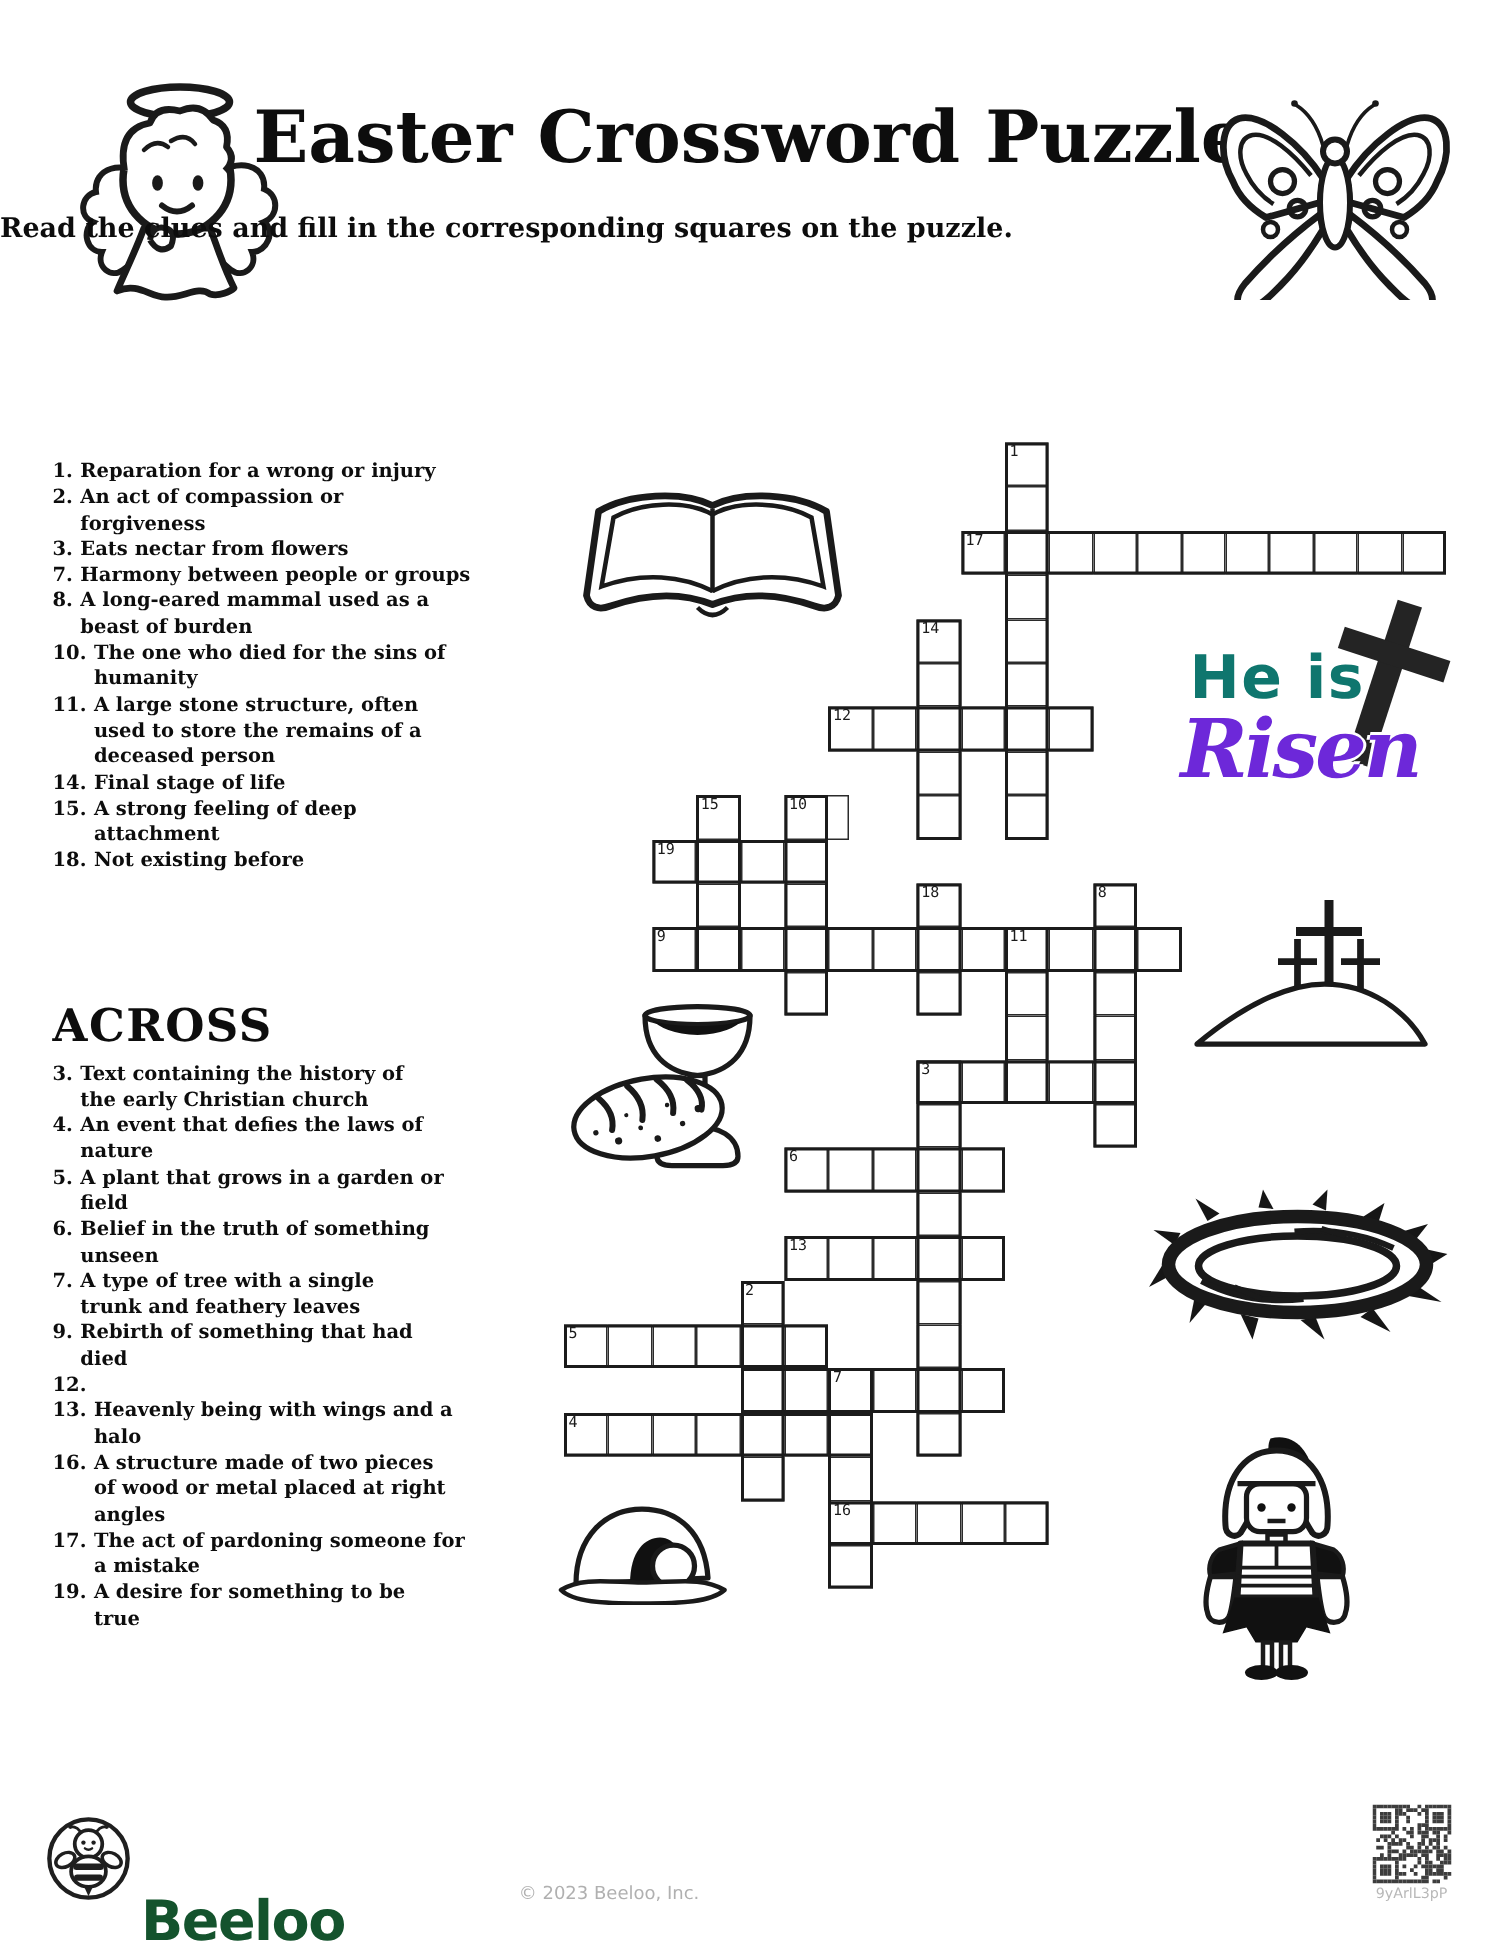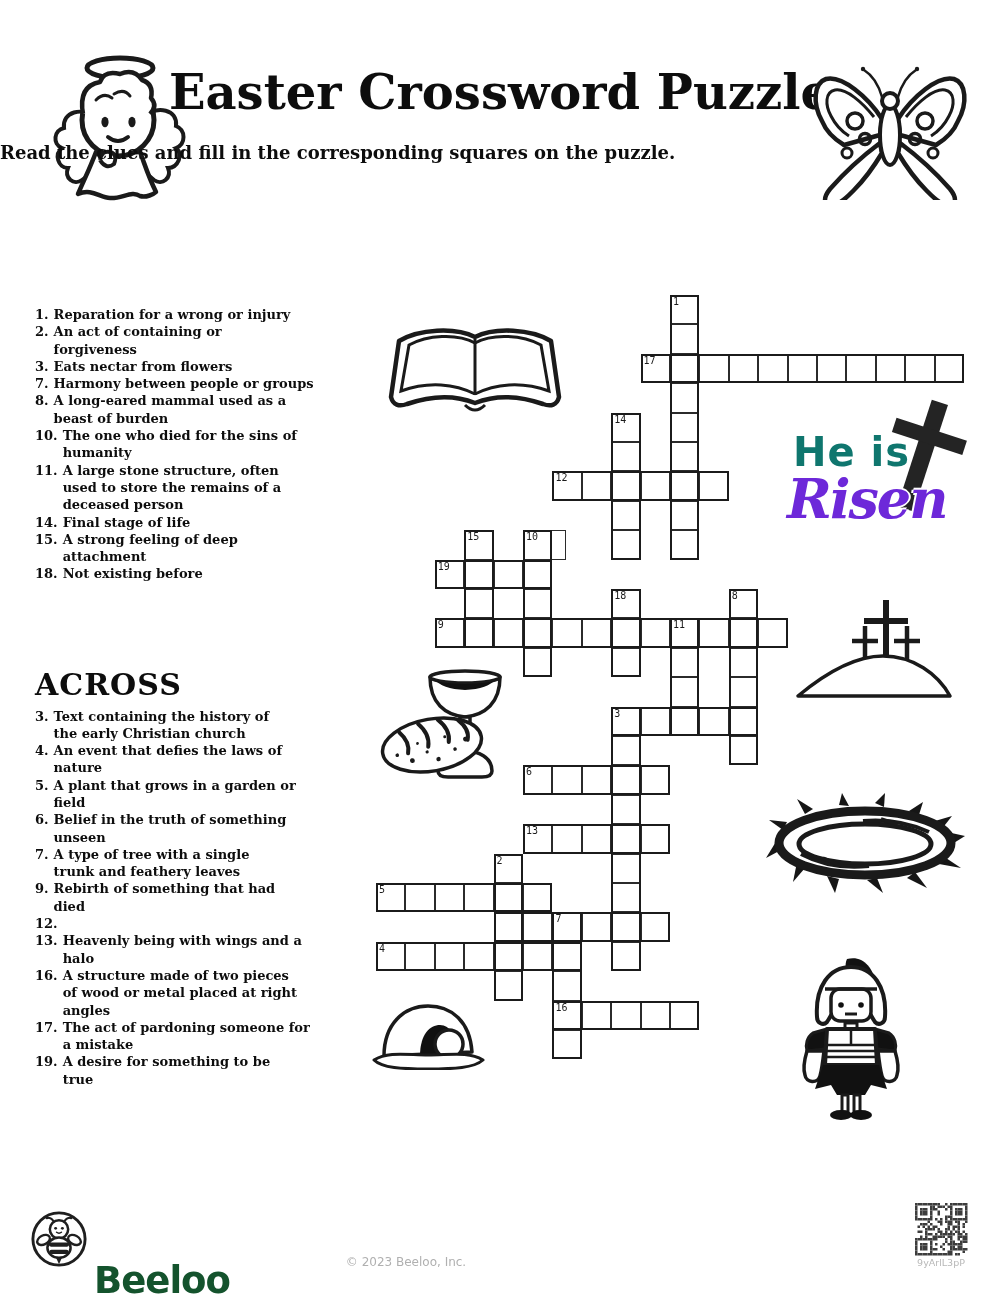--- a/index.html
+++ b/index.html
@@ -86,21 +86,21 @@
     <div id="down-clues">
         <div class="clue">
           <span class="cnum">1.</span>
           <span class="clines">
             <span class="cline">Reparation for a wrong or injury</span>
           </span>
         </div>
         <div class="clue">
           <span class="cnum">2.</span>
           <span class="clines">
-            <span class="cline">An act of containing or</span>
+            <span class="cline">An act of compassion or</span>
             <span class="cline">forgiveness</span>
           </span>
         </div>
         <div class="clue">
           <span class="cnum">3.</span>
           <span class="clines">
             <span class="cline">Eats nectar from flowers</span>
           </span>
         </div>
         <div class="clue">

